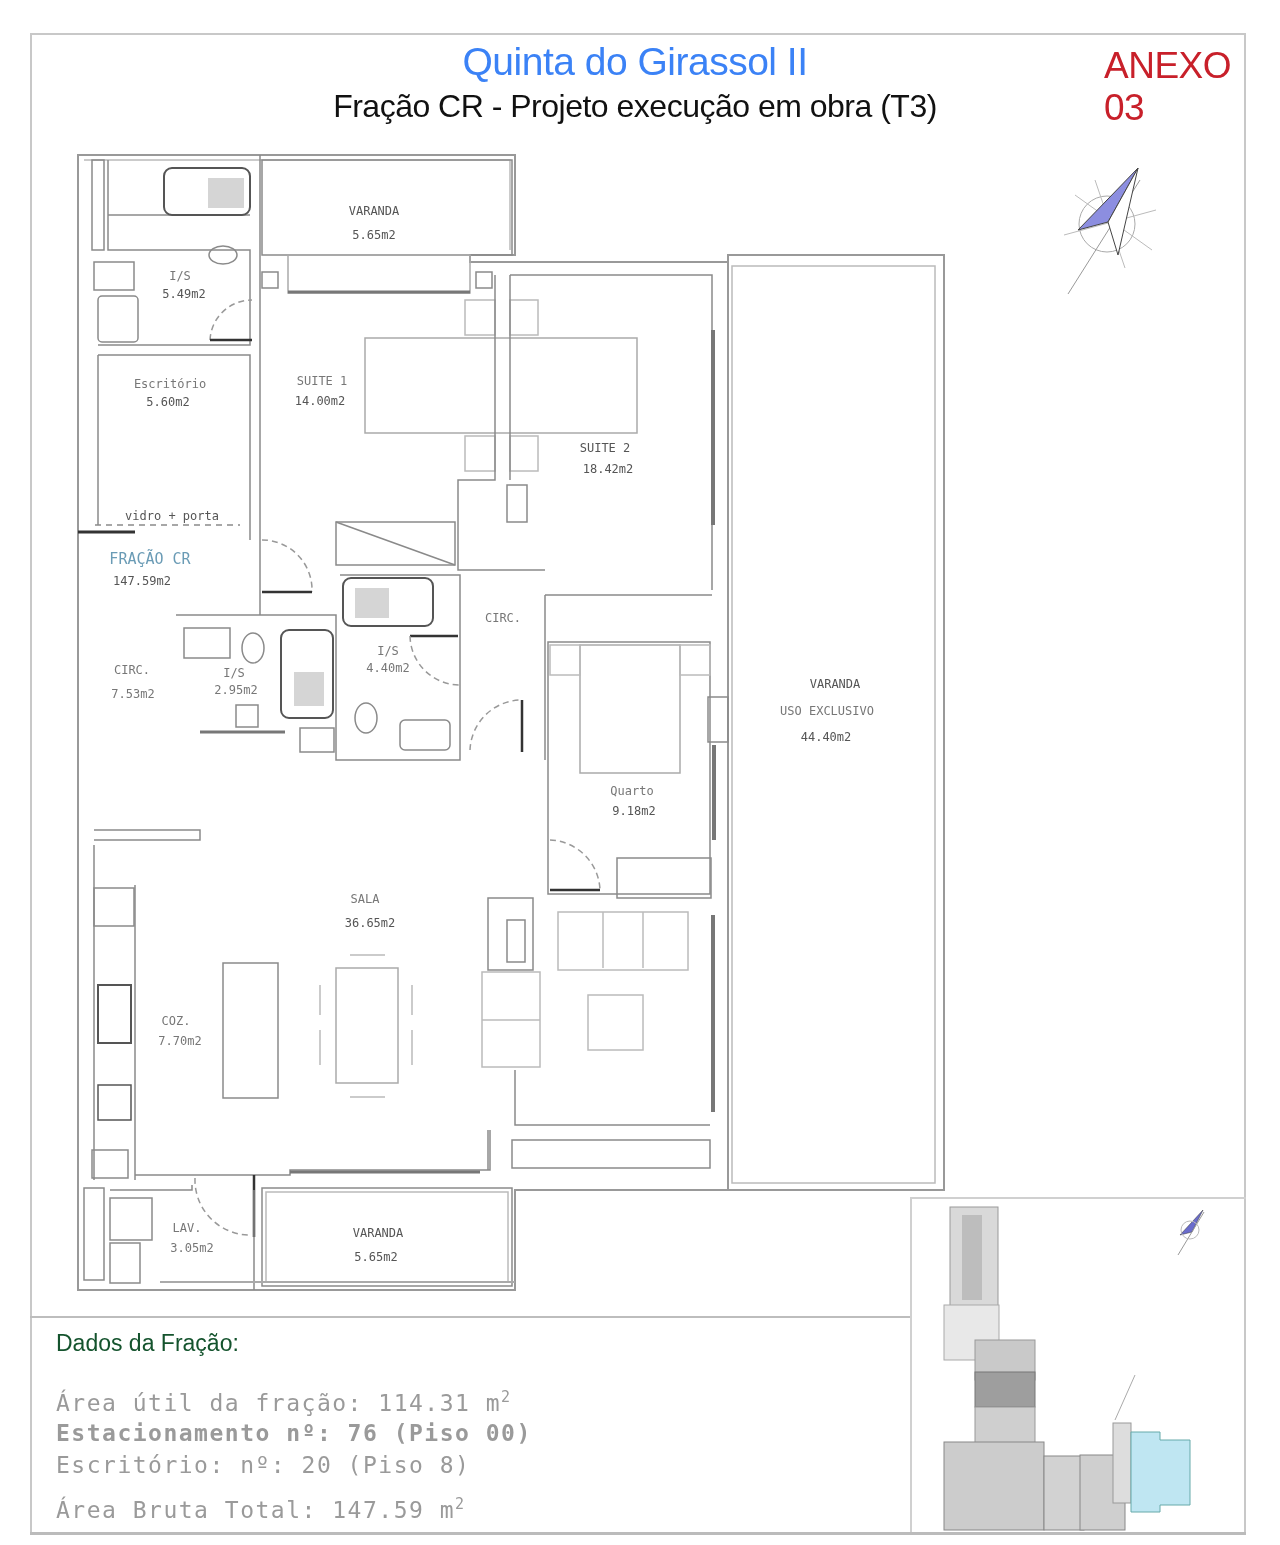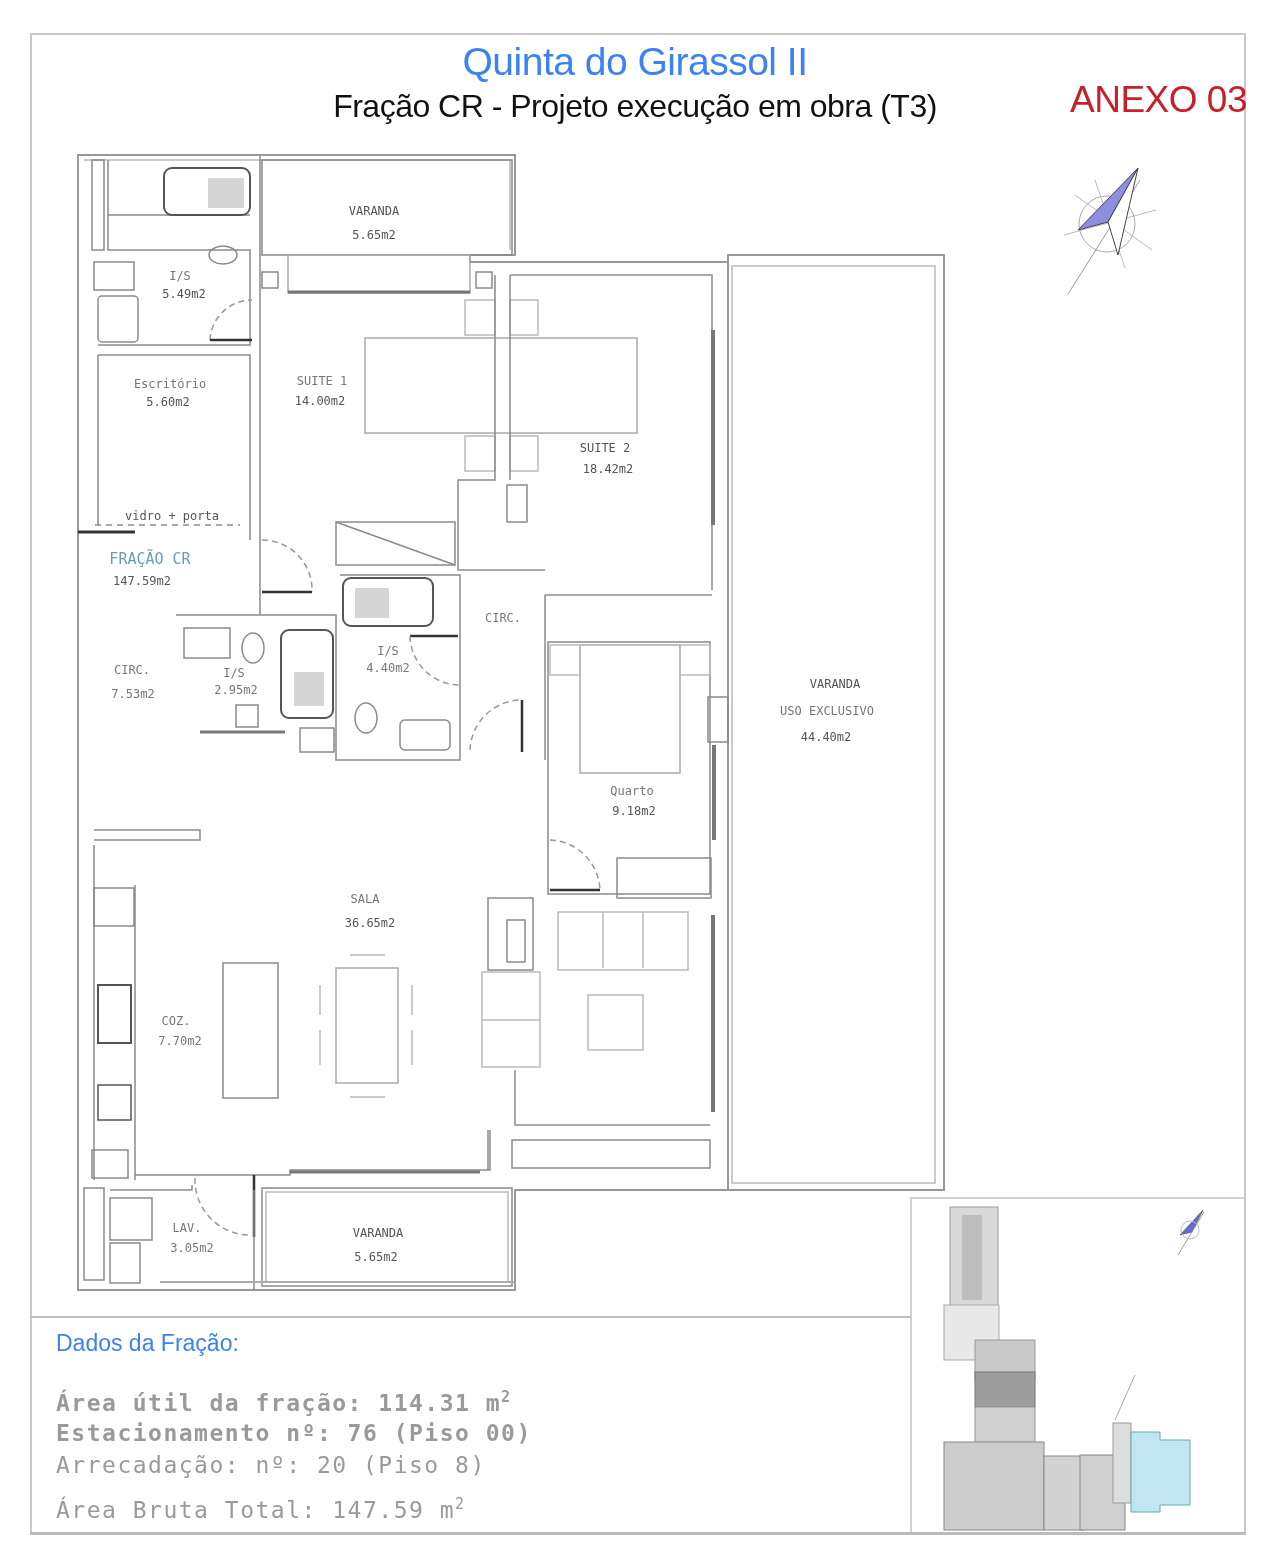--- a/index.html
+++ b/index.html
@@ -1,29 +1,29 @@
 <!DOCTYPE html>
 <html><head>
 <meta charset="utf-8">
 <style>
   html, body { margin: 0; padding: 0; background: #ffffff; }
   body { width: 1280px; height: 1545px; position: relative; overflow: hidden; font-family: "Liberation Sans", sans-serif; }
   .frame { position: absolute; left: 30px; top: 33px; width: 1216px; height: 1502px; border: 2px solid #c8c8c8; box-sizing: border-box; }
   .title1 { position: absolute; left: 0; width: 1270px; top: 40px; text-align: center; font-size: 39px; color: #3b82f6; letter-spacing: -0.5px; }
   .title2 { position: absolute; left: 0; width: 1270px; top: 88px; text-align: center; font-size: 32px; color: #111; letter-spacing: -0.5px; }
-  .annex { position: absolute; left: 1070px; top: 45px; font-size: 37px; color: #c8202a; letter-spacing: -0.5px; margin-top: 34px; }
+  .annex { position: absolute; left: 1104px; top: 45px; font-size: 37px; color: #c8202a; letter-spacing: -0.5px; }
   svg.plan { position: absolute; left: 0; top: 0; }
   .room-label { font-family: "DejaVu Sans Mono", monospace; font-size: 12px; fill: #777; }
   .room-label.dark { fill: #555; }
   .room-label.blue { fill: #6a9bb5; font-size: 15px; }
   .divider-h { position: absolute; left: 30px; top: 1316px; width: 882px; height: 2px; background: #bdbdbd; }
   .divider-v { position: absolute; left: 910px; top: 1197px; width: 2px; height: 338px; background: #d0d0d0; }
   .divider-h2 { position: absolute; left: 910px; top: 1197px; width: 336px; height: 2px; background: #d0d0d0; }
   .bottom-line { position: absolute; left: 30px; top: 1532px; width: 1216px; height: 3px; background: #bbb; }
-  .data-title { position: absolute; left: 56px; top: 1330px; font-size: 23px; color: #3b82f6; }
+  .data-title { position: absolute; left: 56px; top: 1330px; font-size: 23px; color: #14532d; }
   .data-line { position: absolute; left: 56px; font-family: "DejaVu Sans Mono", monospace; font-size: 23px; color: #9a9a9a; letter-spacing: 1.5px; font-weight: 300; }
   .data-line sup { font-size: 15px; }
 </style>
 </head>
 <body>
 
 <div class="frame"></div>
 
 <div class="title1">Quinta do Girassol II</div>
 <div class="title2">Fração CR - Projeto execução em obra (T3)</div>
@@ -214,28 +214,28 @@
     </g>
   </g>
 </svg>
 
 <div class="divider-h"></div>
 <div class="divider-v"></div>
 <div class="divider-h2"></div>
 <div class="bottom-line"></div>
 
 <div class="data-title">Dados da Fração:</div>
-<div class="data-line" style="top:1388px;font-weight:bold;">
+<div class="data-line" style="top:1388px;">
   <span>Área útil da fração:</span>
   <span>114.31 m</span><sup>2</sup>
 </div>
 <div class="data-line" style="top:1420px;font-weight:bold;">
   <span>Estacionamento nº:</span>
   <span>76 (Piso 00)</span>
 </div>
 <div class="data-line" style="top:1452px;">
-  <span>Arrecadação: nº:</span>
+  <span>Escritório: nº:</span>
   <span>20 (Piso 8)</span>
 </div>
 <div class="data-line" style="top:1483px;margin-top:12px;">
   <span>Área Bruta Total:</span>
   <span>147.59 m</span><sup>2</sup>
 </div>
 
 </body></html>

